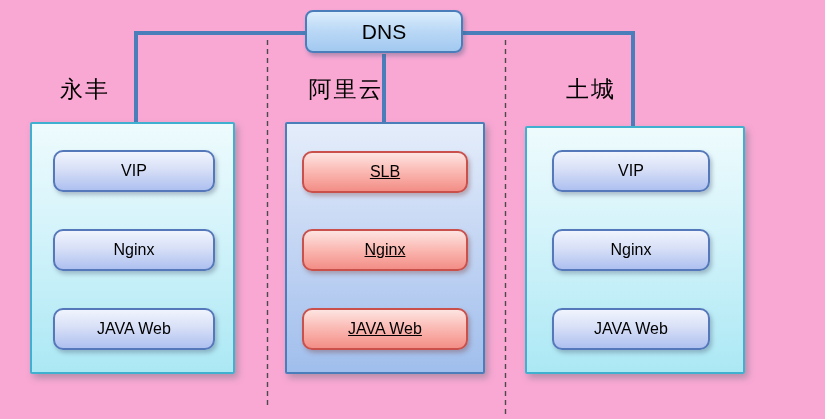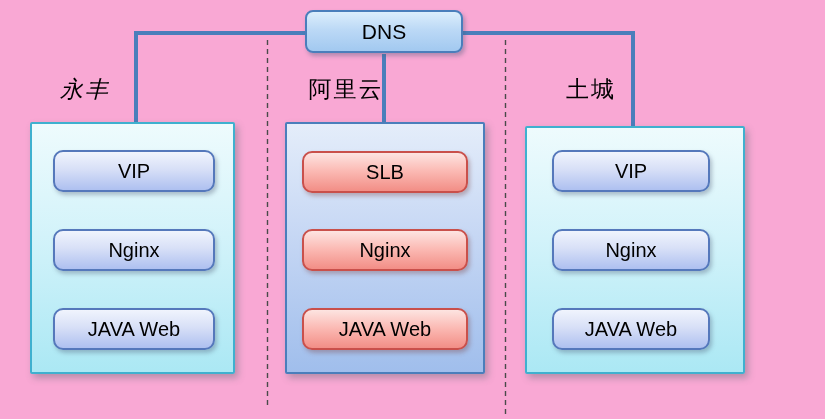--- a/index.html
+++ b/index.html
@@ -47,32 +47,33 @@
   }
   .node {
     position: absolute;
     z-index: 3;
     height: 42px;
     box-sizing: border-box;
     border-radius: 10px;
     display: flex;
     align-items: center;
     justify-content: center;
-    font-size: 20px;
+    font-size: 16px;
     color: #000000;
   }
   .node-blue {
     background: linear-gradient(180deg, #f0f4fd 0%, #d8e0f7 45%, #aec0f0 100%);
     border: 2px solid #5578bb;
     box-shadow: 2px 3px 4px rgba(70,80,110,0.35);
   }
   .node-red {
     background: linear-gradient(180deg, #fde4e1 0%, #fbb9b3 48%, #f28e86 100%);
     border: 2px solid #c9504b;
     box-shadow: 2px 3px 4px rgba(120,60,60,0.35);
+    text-decoration: underline;
   }
   .node-dns {
     position: absolute;
     left: 305px; top: 10px;
     width: 158px; height: 43px;
     z-index: 3;
     box-sizing: border-box;
     border-radius: 8px;
     background: linear-gradient(180deg, #dceefc 0%, #bcd9f6 45%, #a2c9f0 100%);
     border: 2px solid #4a7ebb;
@@ -113,21 +114,21 @@
     <path d="M 385 278 L 385 297" fill="none" stroke="#21395e" stroke-width="4" marker-end="url(#arrowNavy)"></path>
 
     <path d="M 631 199 L 631 218" fill="none" stroke="#21395e" stroke-width="4" marker-end="url(#arrowNavy)"></path>
     <path d="M 631 278 L 631 297" fill="none" stroke="#21395e" stroke-width="4" marker-end="url(#arrowNavy)"></path>
   </svg>
 
   <div class="node-dns">
     <span>DNS</span>
   </div>
 
-  <div class="zone-label" style="left:40px; top:74px; width:90px;font-style:italic;">永丰</div>
+  <div class="zone-label" style="left:40px; top:74px; width:90px;">永丰</div>
   <div class="zone-label" style="left:546px; top:74px; width:90px;">土城</div>
   <div class="zone-label" style="left:292px; top:74px; width:108px;">阿里云</div>
 
   <div class="zone-box zone-cyan" style="left:30px; top:122px; width:205px; height:252px;"></div>
   <div class="node node-blue" style="left:53px; top:150px; width:162px;">
     <span>VIP</span>
   </div>
   <div class="node node-blue" style="left:53px; top:229px; width:162px;">
     <span>Nginx</span>
   </div>

